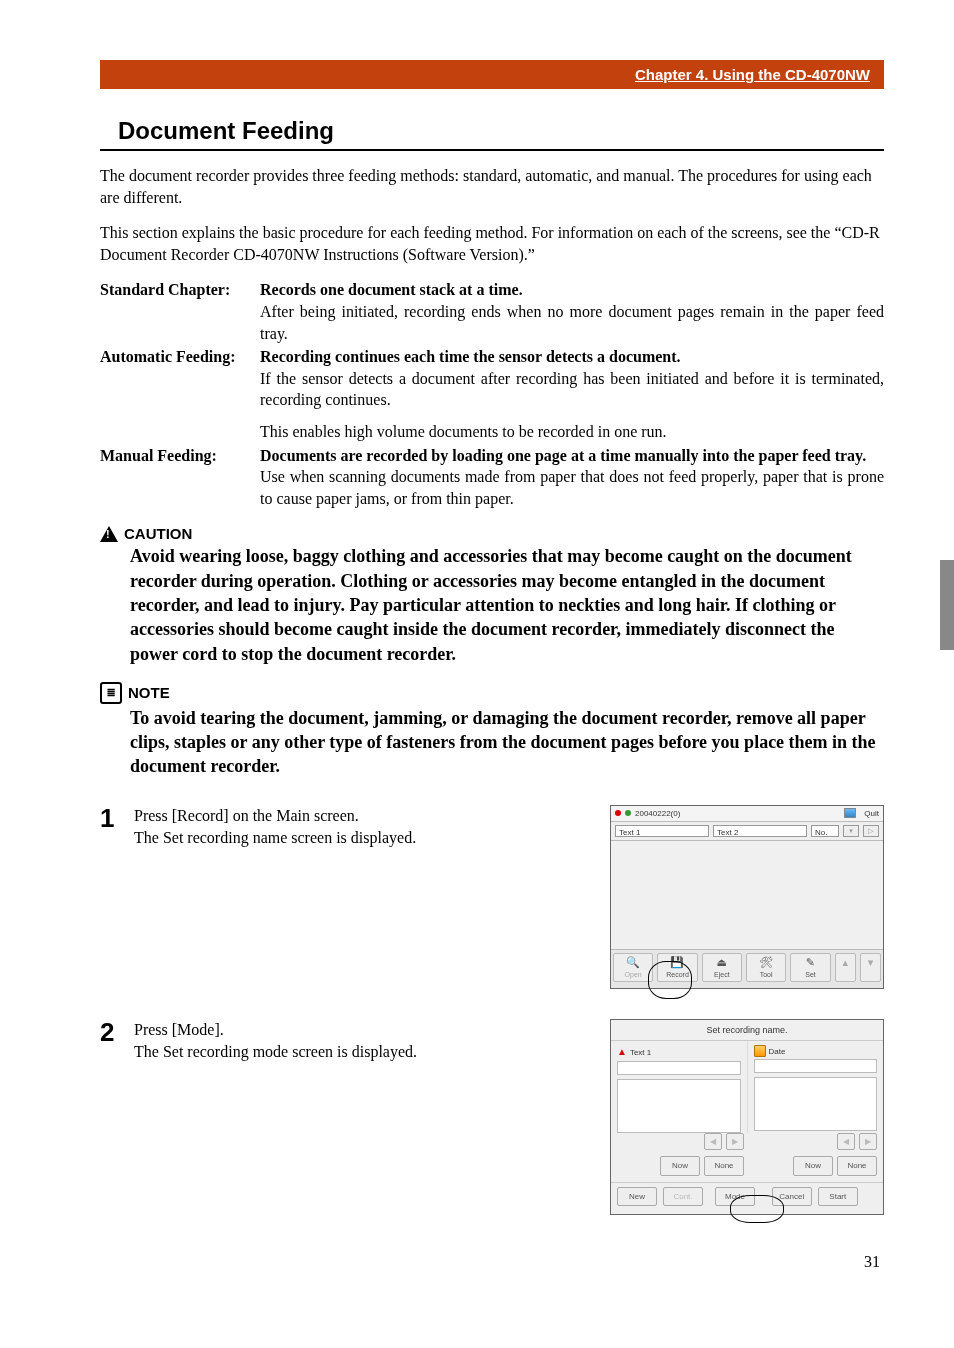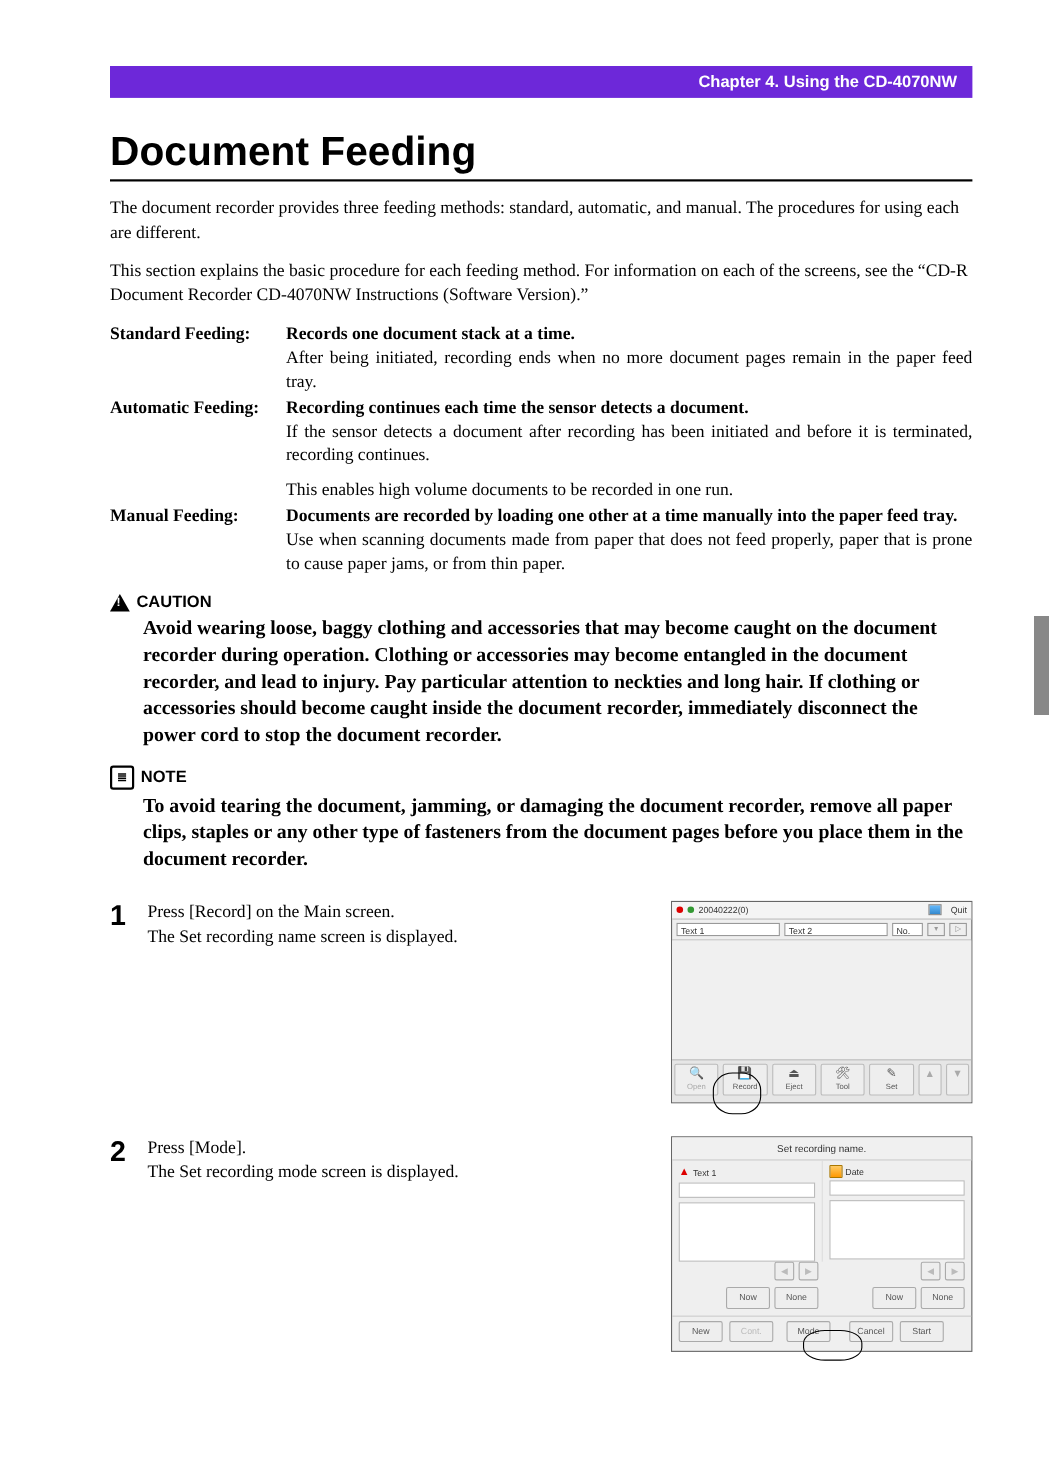--- a/index.html
+++ b/index.html
@@ -9,42 +9,43 @@
     background: #fff;
     color: #000;
     width: 954px;
   }
   .page {
     padding: 60px 70px 40px 100px;
     box-sizing: border-box;
     position: relative;
   }
   .chapter-bar {
-    background: #6d28d9;
+    background: #c2410c;
     color: #fff;
     font-family: Arial, Helvetica, sans-serif;
     font-weight: bold;
     font-size: 15px;
     text-align: right;
     padding: 6px 14px;
     margin-bottom: 28px;
+    text-decoration: underline;
   }
   .side-tab {
     position: absolute;
     right: 0;
     top: 560px;
     width: 14px;
     height: 90px;
     background: #888;
   }
   h1.title {
     font-family: Arial, Helvetica, sans-serif;
-    font-size: 37px;
-    font-weight: bold;
-    margin: 0 0 4px 0;
+    font-size: 24px;
+    font-weight: bold;
+    margin: 0 0 4px 18px;
   }
   .title-rule {
     border: none;
     border-top: 2px solid #000;
     margin: 0 0 14px 0;
   }
   p.body {
     font-size: 16px;
     line-height: 1.35;
     margin: 0 0 14px 0;
@@ -322,21 +323,21 @@
   <div class="chapter-bar">Chapter 4. Using the CD-4070NW</div>
   <div class="side-tab"></div>
 
   <h1 class="title">Document Feeding</h1>
   <hr class="title-rule">
 
   <p class="body">The document recorder provides three feeding methods: standard, automatic, and manual. The procedures for using each are different.</p>
   <p class="body">This section explains the basic procedure for each feeding method. For information on each of the screens, see the “CD-R Document Recorder CD-4070NW Instructions (Software Version).”</p>
 
   <div class="feed-row">
-    <div class="feed-label">Standard Feeding:</div>
+    <div class="feed-label">Standard Chapter:</div>
     <div class="feed-content">
       <span class="head">Records one document stack at a time.</span><br>
       <span>After being initiated, recording ends when no more document pages remain in the paper feed tray.</span>
     </div>
   </div>
 
   <div class="feed-row">
     <div class="feed-label">Automatic Feeding:</div>
     <div class="feed-content">
       <span class="head">Recording continues each time the sensor detects a document.</span><br>
@@ -346,21 +347,21 @@
   <div class="feed-row" style="margin-top:10px;">
     <div class="feed-label"></div>
     <div class="feed-content">
       <span>This enables high volume documents to be recorded in one run.</span>
     </div>
   </div>
 
   <div class="feed-row">
     <div class="feed-label">Manual Feeding:</div>
     <div class="feed-content">
-      <span class="head">Documents are recorded by loading one other at a time manually into the paper feed tray.</span><br>
+      <span class="head">Documents are recorded by loading one page at a time manually into the paper feed tray.</span><br>
       <span>Use when scanning documents made from paper that does not feed properly, paper that is prone to cause paper jams, or from thin paper.</span>
     </div>
   </div>
 
   <div class="callout">
     <div class="callout-title">
       <span class="icon-triangle"></span>
       <span>CAUTION</span>
     </div>
     <div class="callout-body">Avoid wearing loose, baggy clothing and accessories that may become caught on the document recorder during operation. Clothing or accessories may become entangled in the document recorder, and lead to injury. Pay particular attention to neckties and long hair. If clothing or accessories should become caught inside the document recorder, immediately disconnect the power cord to stop the document recorder.</div>
@@ -498,13 +499,14 @@
               <div class="sr-btn">Start</div>
             </div>
           </div>
           <div class="sr-highlight2"></div>
         </div>
       </div>
     </div>
 
   </div>
 
+  <div class="page-number">31</div>
 </div>
 
 </body></html>

